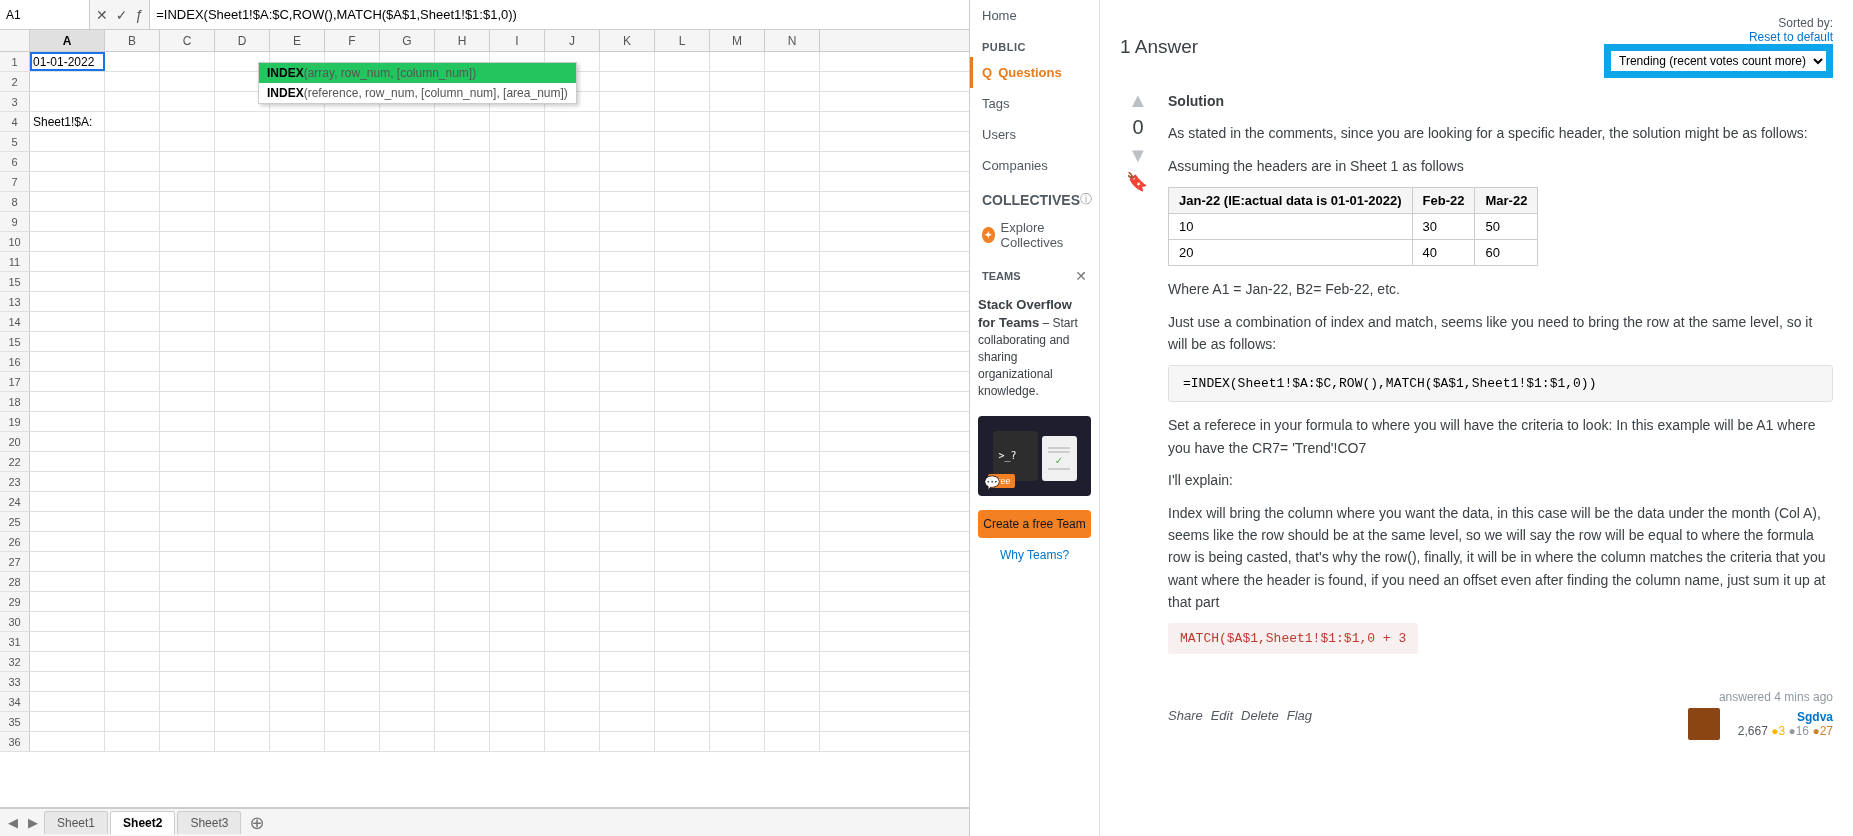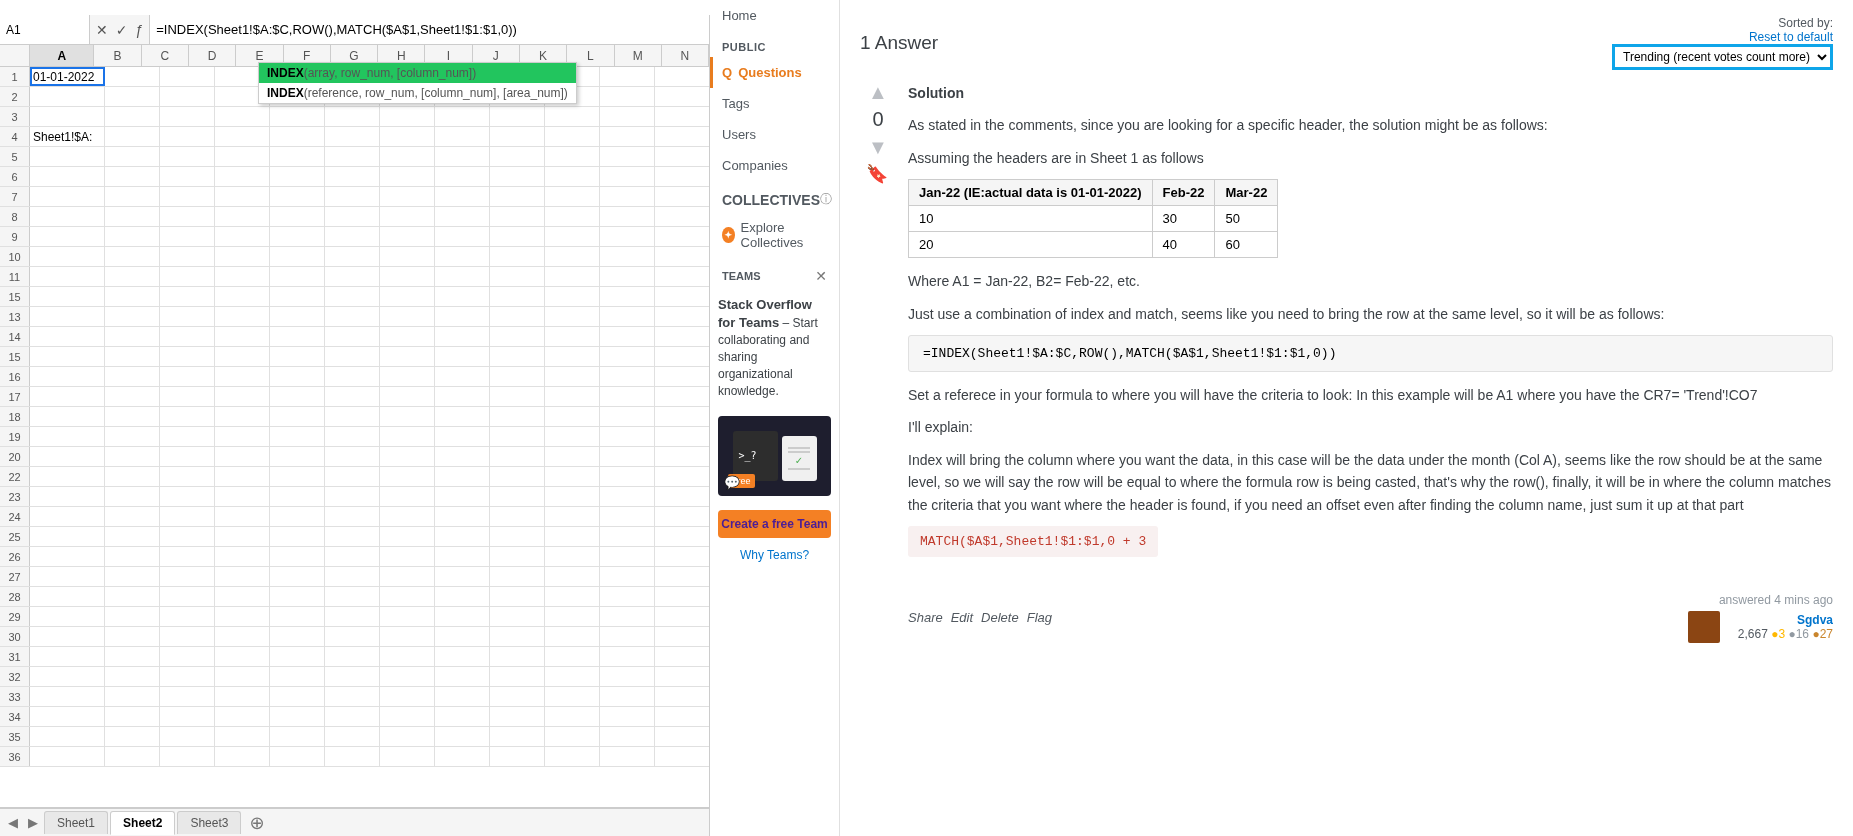--- a/index.html
+++ b/index.html
@@ -1,26 +1,25 @@
 <!DOCTYPE html>
 <html><head>
   <meta charset="utf-8">
   <style>
     * { box-sizing: border-box; margin: 0; padding: 0; }
     body { font-family: Arial, sans-serif; font-size: 13px; display: flex; height: 836px; overflow: hidden; background: #fff; }
 
     
     .spreadsheet-area {
-      width: 710px;
+      width: 970px;
       flex-shrink: 0;
       display: flex;
       flex-direction: column;
       border-right: 1px solid #ccc;
       background: #fff;
-      margin-top: 15px;
     }
 
     
     .formula-bar {
       display: flex;
       align-items: center;
       height: 30px;
       border-bottom: 1px solid #ccc;
       background: #f5f5f5;
     }
@@ -339,29 +338,28 @@
       height: 2px;
       background: #ccc;
     }
     .doc-check {
       color: #4caf50;
       font-size: 10px;
     }
     .create-team-btn {
       margin: 6px 8px;
       background: #f48024;
-      color: #4c1d95;
+      color: #0f172a;
       border: none;
       border-radius: 4px;
       padding: 7px 0;
       font-size: 12px;
       cursor: pointer;
       width: calc(100% - 16px);
       text-align: center;
-      font-weight: bold;
     }
     .why-teams-link {
       text-align: center;
       font-size: 12px;
       color: #0074cc;
       cursor: pointer;
       padding: 4px;
     }
 
     
@@ -387,21 +385,21 @@
       color: #525960;
       text-align: right;
     }
     .sorted-by a {
       color: #0074cc;
       text-decoration: none;
       display: block;
     }
     .sorted-by select {
       font-size: 12px;
-      border: 3px solid #0ea5e9;
+      border: 7px solid #0ea5e9;
       background: #fff;
       padding: 2px 4px;
       cursor: pointer;
     }
 
     .answer-body {
       display: flex;
       gap: 12px;
     }
     .vote-col {

